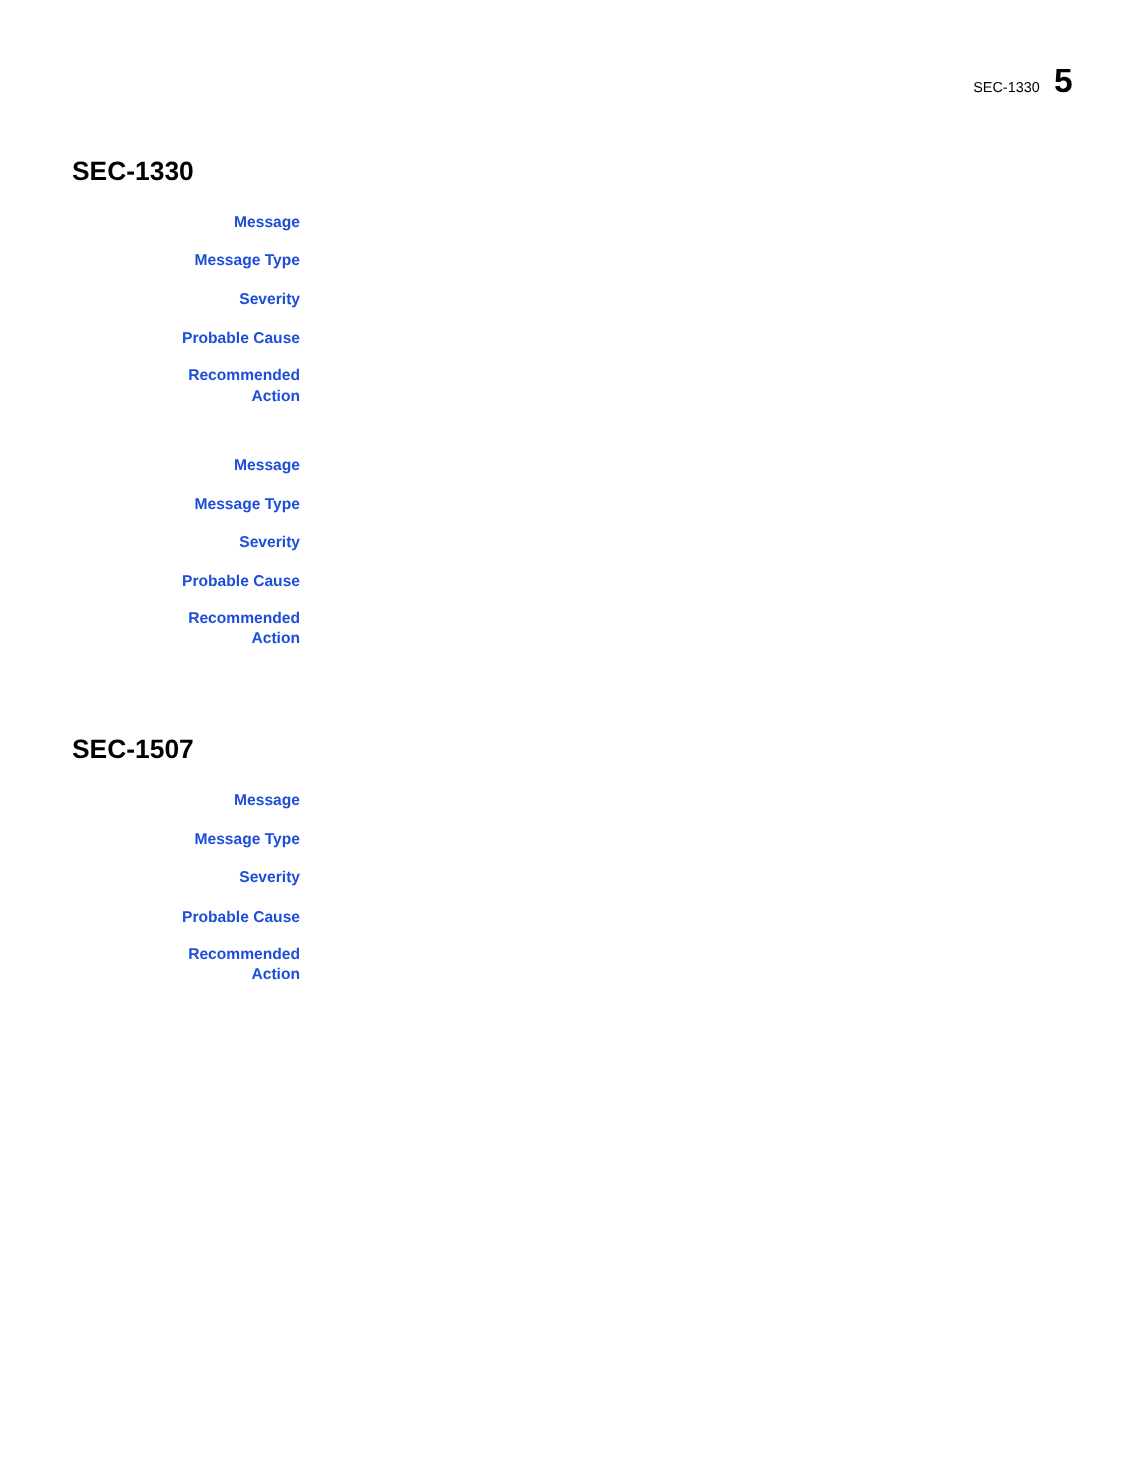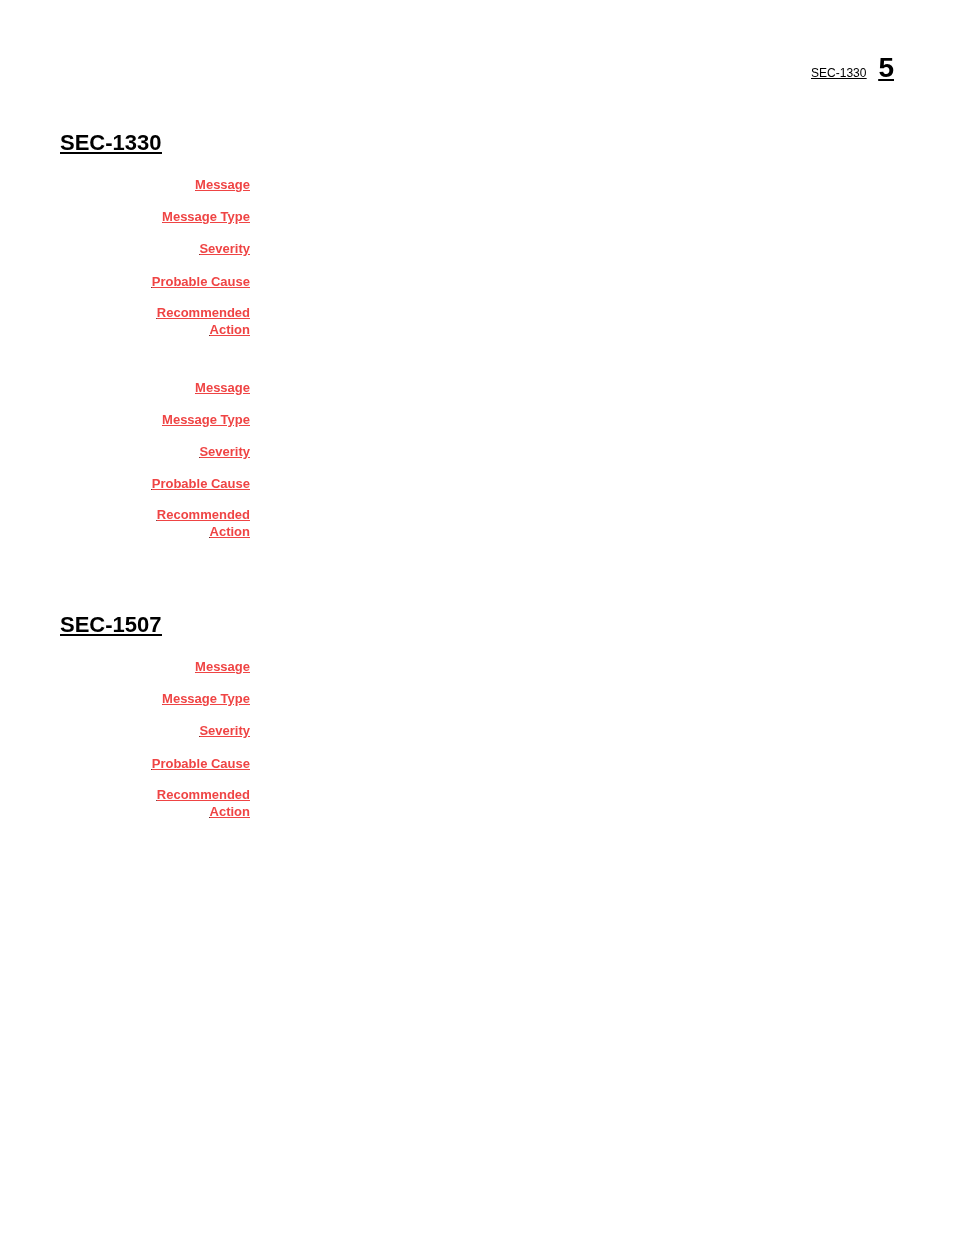--- a/index.html
+++ b/index.html
@@ -1,19 +1,18 @@
 <!DOCTYPE html>
 <html><head>
   <meta charset="utf-8">
   <style>
     * {
       margin: 0;
       padding: 0;
       box-sizing: border-box;
-      text-decoration: underline;
     }
 
     body {
       background: #ffffff;
       font-family: Arial, Helvetica, sans-serif;
       font-size: 14px;
       color: #000000;
       width: 954px;
       min-height: 1235px;
       position: relative;
@@ -58,21 +57,21 @@
       display: flex;
       margin-bottom: 14px;
     }
 
     .field-label {
       width: 210px;
       min-width: 210px;
       text-align: right;
       font-size: 13px;
       font-weight: bold;
-      color: #ef4444;
+      color: #1d4ed8;
       padding-right: 20px;
       line-height: 1.4;
     }
 
     .field-value {
       flex: 1;
       font-size: 13px;
       color: #000000;
       line-height: 1.4;
     }

